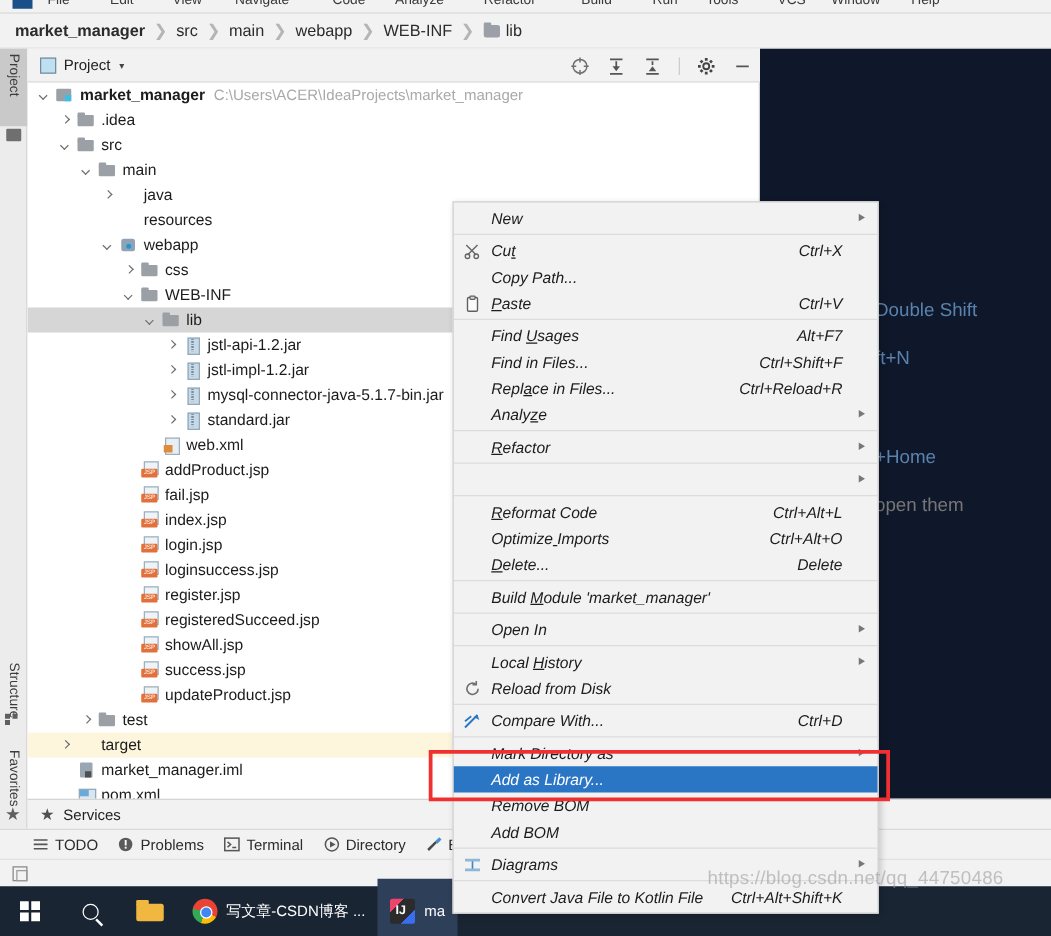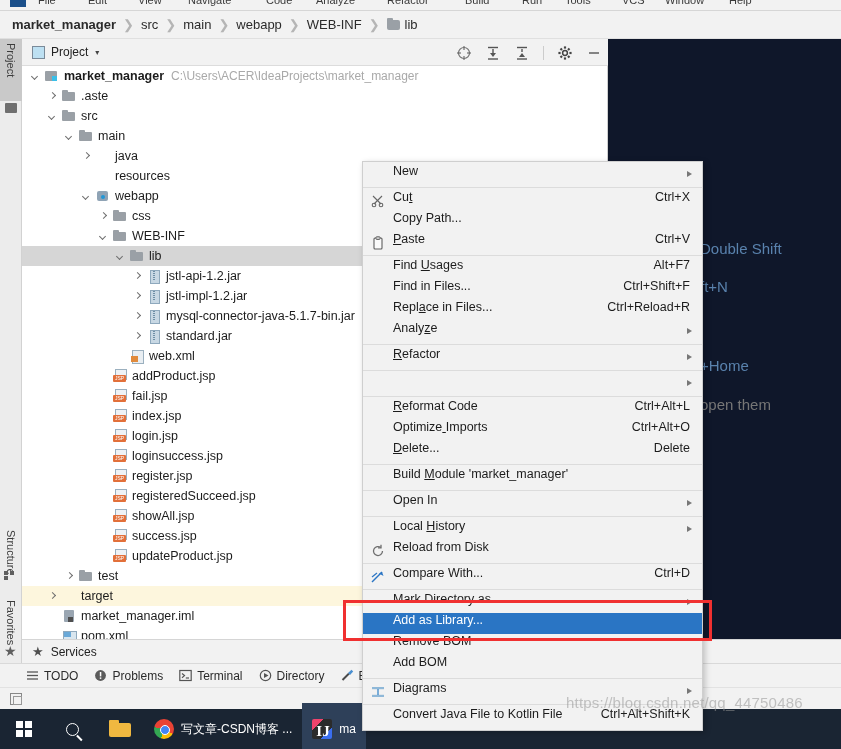--- a/index.html
+++ b/index.html
@@ -290,35 +290,35 @@
   .chrome-glyph::after {
     content: ""; position: absolute; left: 6px; top: 6px; width: 8px; height: 8px;
     background: #4285f4; border-radius: 50%; border: 1.5px solid #fff;
   }
   .ij-glyph {
     width: 20px; height: 20px; position: relative; border-radius: 2px;
     background: linear-gradient(135deg, #f0436c 0%, #f0436c 28%, #2b2b2b 28%, #2b2b2b 72%, #3a6ef0 72%);
     overflow: hidden;
   }
   .ij-glyph span {
-    position: absolute; left: 4px; top: 4px; color: #fff; font-size: 15px;
-    font-family: Liberation Serif, serif; font-weight: bold;
+    position: absolute; left: 4px; top: 4px; color: #fff; font-size: 10px;
+    font-family: Liberation Sans, sans-serif; font-weight: bold;
   }
 
   
   .ctx-menu {
     position: absolute; left: 362px; top: 161px; width: 341px;
     background: #f2f2f2; border: 1px solid #cfcfcf;
     box-shadow: 2px 2px 6px rgba(0,0,0,0.22);
     z-index: 40; padding: 2px 0;
   }
   .ctx-item {
-    position: relative; height: 21px; display: flex; align-items: flex-start;
-    padding-left: 30px; padding-right: 12px;
-    font-size: 12.5px; color: #1c1c1c; white-space: nowrap;
+    position: relative; height: 21px; display: flex; align-items: center;
+    padding-left: 30px; padding-right: 28px;
+    font-size: 12.5px; color: #1c1c1c; white-space: nowrap; font-style: italic;
   }
   .ctx-item.sel { background: #2a75c4; color: #ffffff; }
   .ctx-label { flex: 1 1 auto; }
   .ctx-accel { font-size: 12.5px; color: #1c1c1c; margin-left: 22px; }
   .ctx-sub {
     position: absolute; right: 10px; top: 50%; margin-top: -3.5px;
     width: 0; height: 0; border-left: 5px solid #777;
     border-top: 3.5px solid transparent; border-bottom: 3.5px solid transparent;
   }
   .ctx-sep { height: 1px; background: #dcdcdc; margin: 2px 0; }
@@ -472,21 +472,21 @@
           <span style="display: inline-block; flex: 0 0 auto; width: 8px;"></span>
           <span class="arrow open" style="margin-right: 4px;"></span>
           <span class="ico module"></span>
           <span class="node-label bold">market_manager</span>
           <span class="node-path">C:\Users\ACER\IdeaProjects\market_manager</span>
         </div>
         <div class="row">
           <span style="display: inline-block; flex: 0 0 auto; width: 25px;"></span>
           <span class="arrow closed" style="margin-right: 4px;"></span>
           <span class="ico folder"></span>
-          <span class="node-label">.aste</span>
+          <span class="node-label">.idea</span>
         </div>
         <div class="row">
           <span style="display: inline-block; flex: 0 0 auto; width: 25px;"></span>
           <span class="arrow open" style="margin-right: 4px;"></span>
           <span class="ico folder"></span>
           <span class="node-label">src</span>
         </div>
         <div class="row">
           <span style="display: inline-block; flex: 0 0 auto; width: 42px;"></span>
           <span class="arrow open" style="margin-right: 4px;"></span>

